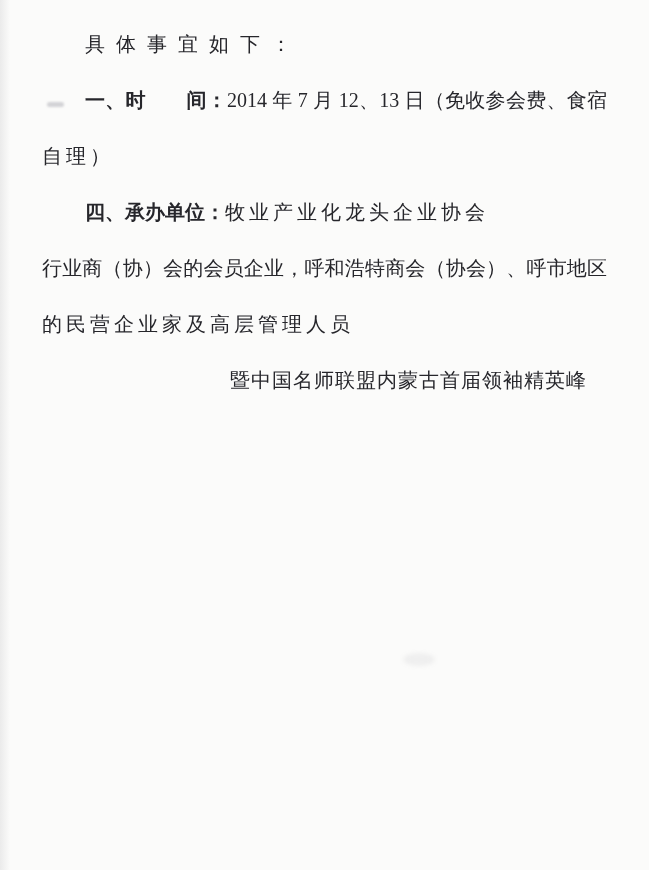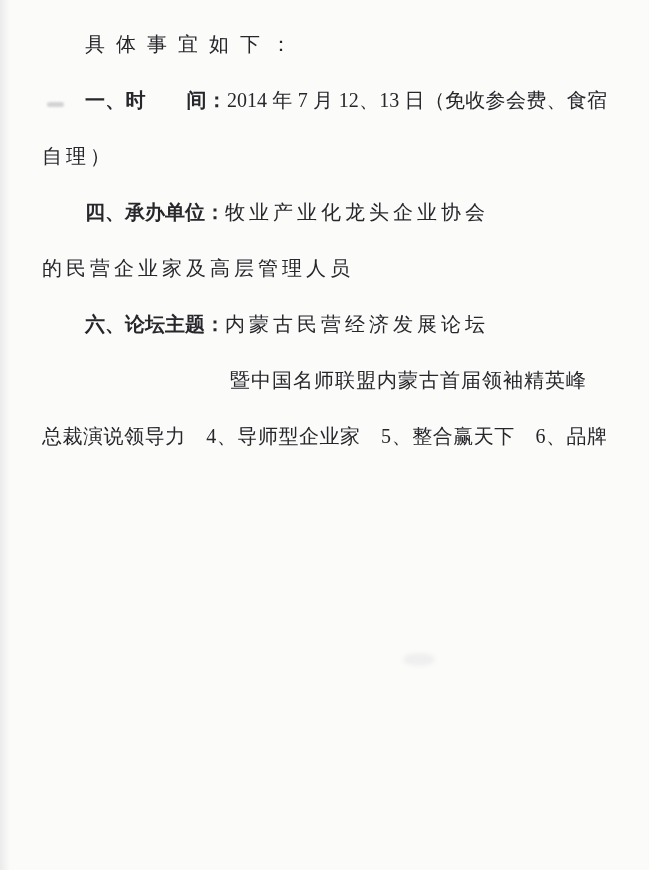--- a/index.html
+++ b/index.html
@@ -80,31 +80,28 @@
 
 
 
 
 
   <div class="line indent-first">
     <span class="label">四、承办单位：</span><span class="body-seg">牧业产业化龙头企业协会</span>
   </div>
 
 
+  <div class="line fill">
+    <span class="body-seg">行业商（协）会的会员企业，呼和浩特商会（协会）、呼市地区</span>
+  </div>
 
   <div class="line">
     <span class="body-seg">的民营企业家及高层管理人员</span>
   </div>
 
-  <div class="line indent-first">
-    <span class="label">六、论坛主题：</span><span class="body-seg">内蒙古民营经济发展论坛</span>
-  </div>
 
   <div class="line indent-theme tight">
     <span class="body-seg">暨中国名师联盟内蒙古首届领袖精英峰会</span>
   </div>
 
 
-  <div class="line fill">
-    <span class="body-seg">总裁演说领导力　4、导师型企业家　5、整合赢天下　6、品牌</span>
-  </div>
 
 </div>
 
 </body></html>

